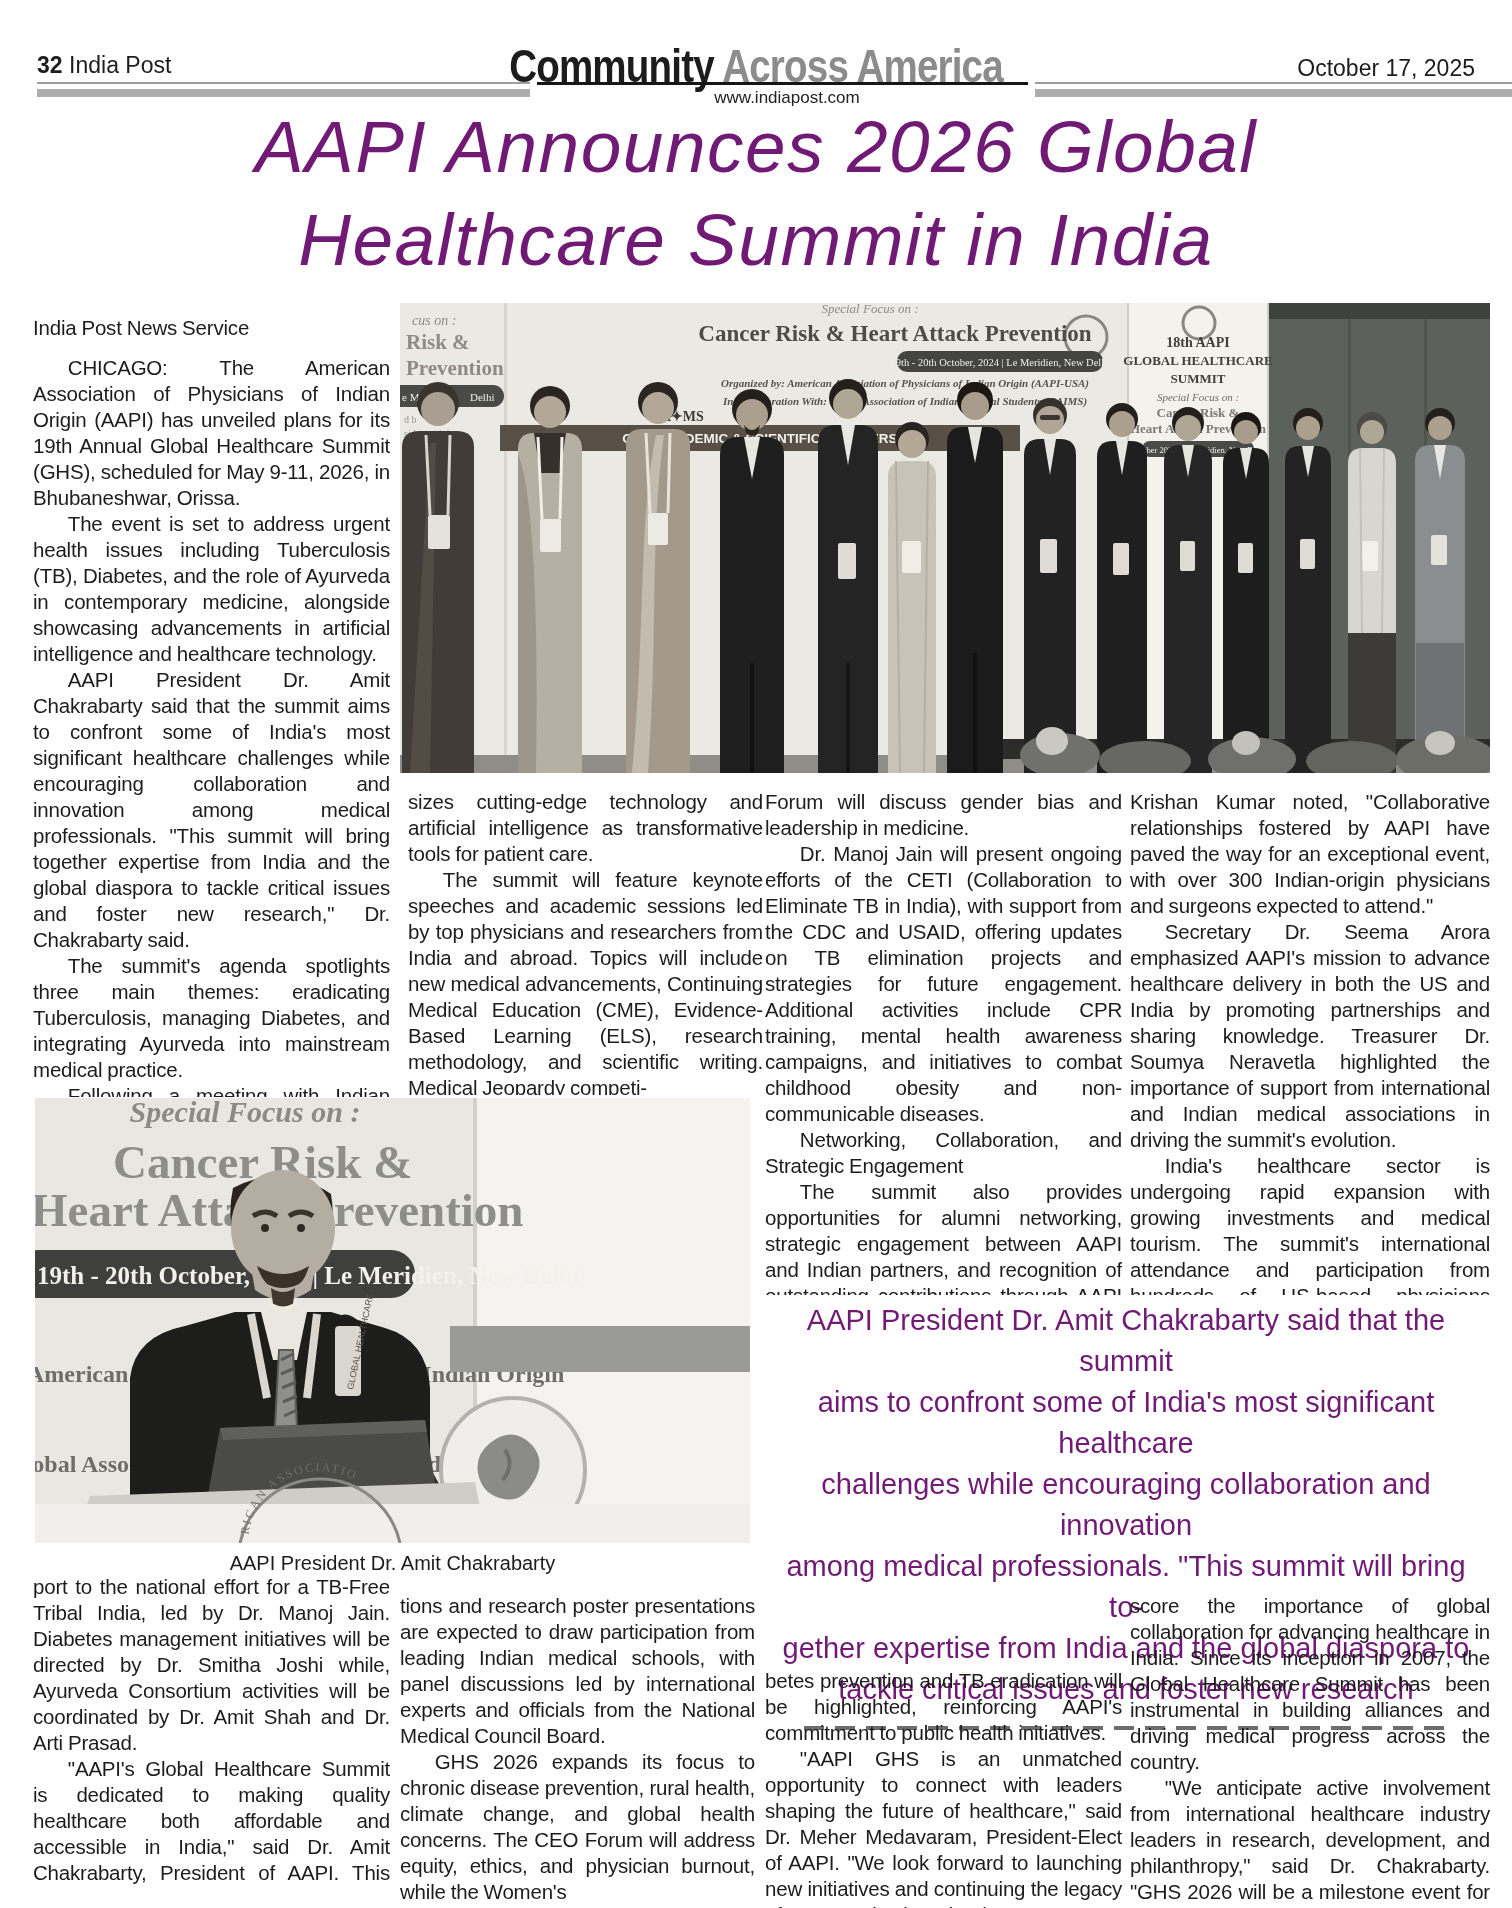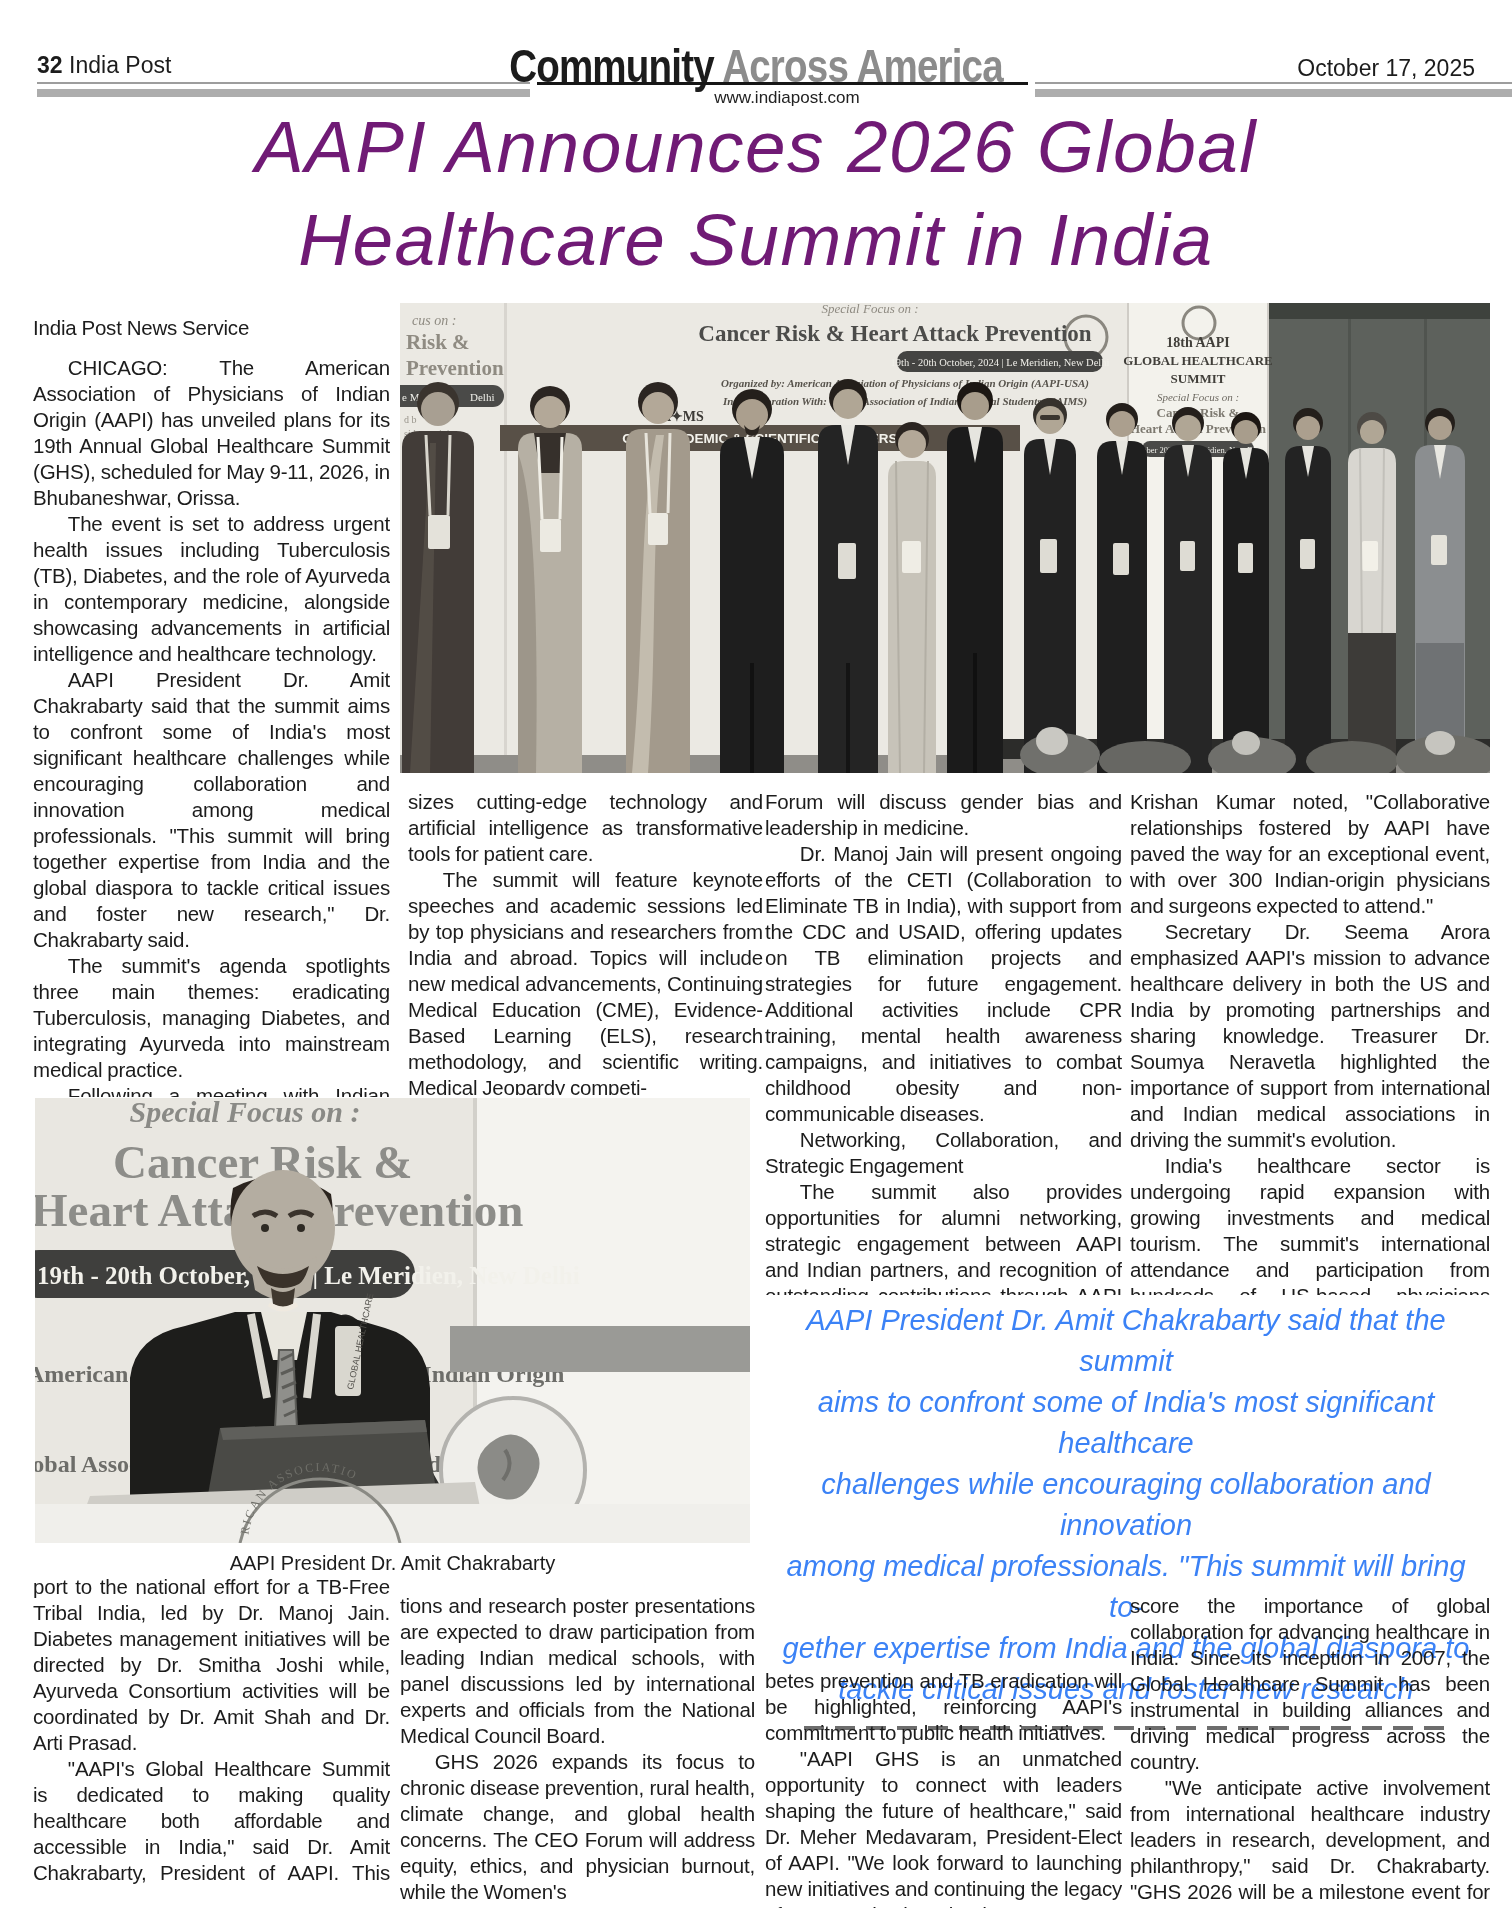--- a/index.html
+++ b/index.html
@@ -24,21 +24,21 @@
             letter-spacing:1.5px;color:#701a75;font-weight:400;font-style:italic;}
 
   
   .colbox p{margin:0;text-indent:1.7em;text-align:justify;font-size:20.5px;line-height:26px;
             letter-spacing:-0.2px;word-spacing:-0.5px;}
   .colbox p.cont{text-indent:0;}
   .byline{font-size:21px;margin:0 0 14px 0 !important;text-indent:0 !important;text-align:left !important;}
 
   .caption{font-size:20px;text-align:center;color:#1c1c1c;}
 
-  .pullquote{font-style:italic;font-size:29px;line-height:41px;color:#3b82f6;text-align:center;}
+  .pullquote{font-size:29px;line-height:41px;color:#701a75;text-align:center;}
   .dashline{height:4px;background:repeating-linear-gradient(90deg,#6d6d6d 0 20px,transparent 20px 31px);}
 
   
   .photo{overflow:hidden;background:#d8d6d1;}
   svg{display:block;}
   svg text{font-family:"Liberation Serif","DejaVu Serif",serif;}
   .sans{font-family:"Liberation Sans",sans-serif !important;}
 </style>
 </head>
 <body>

